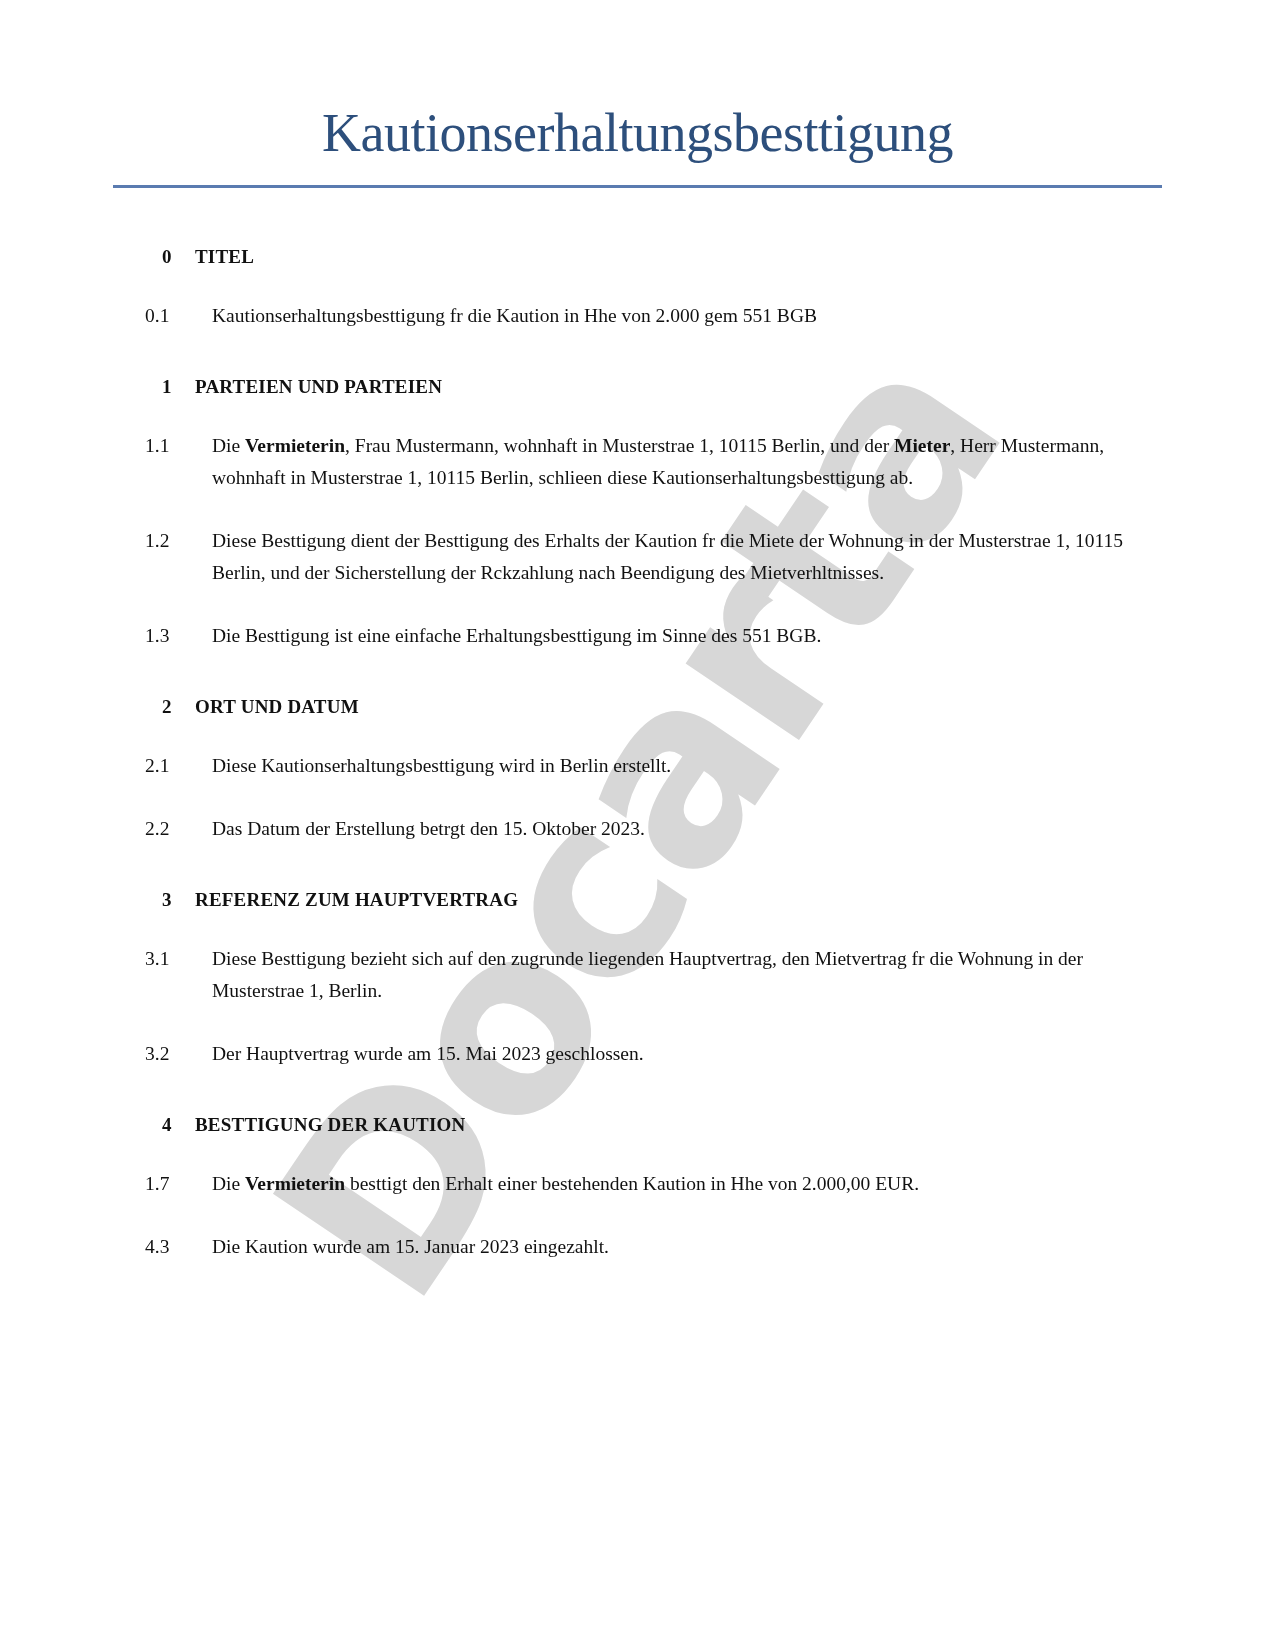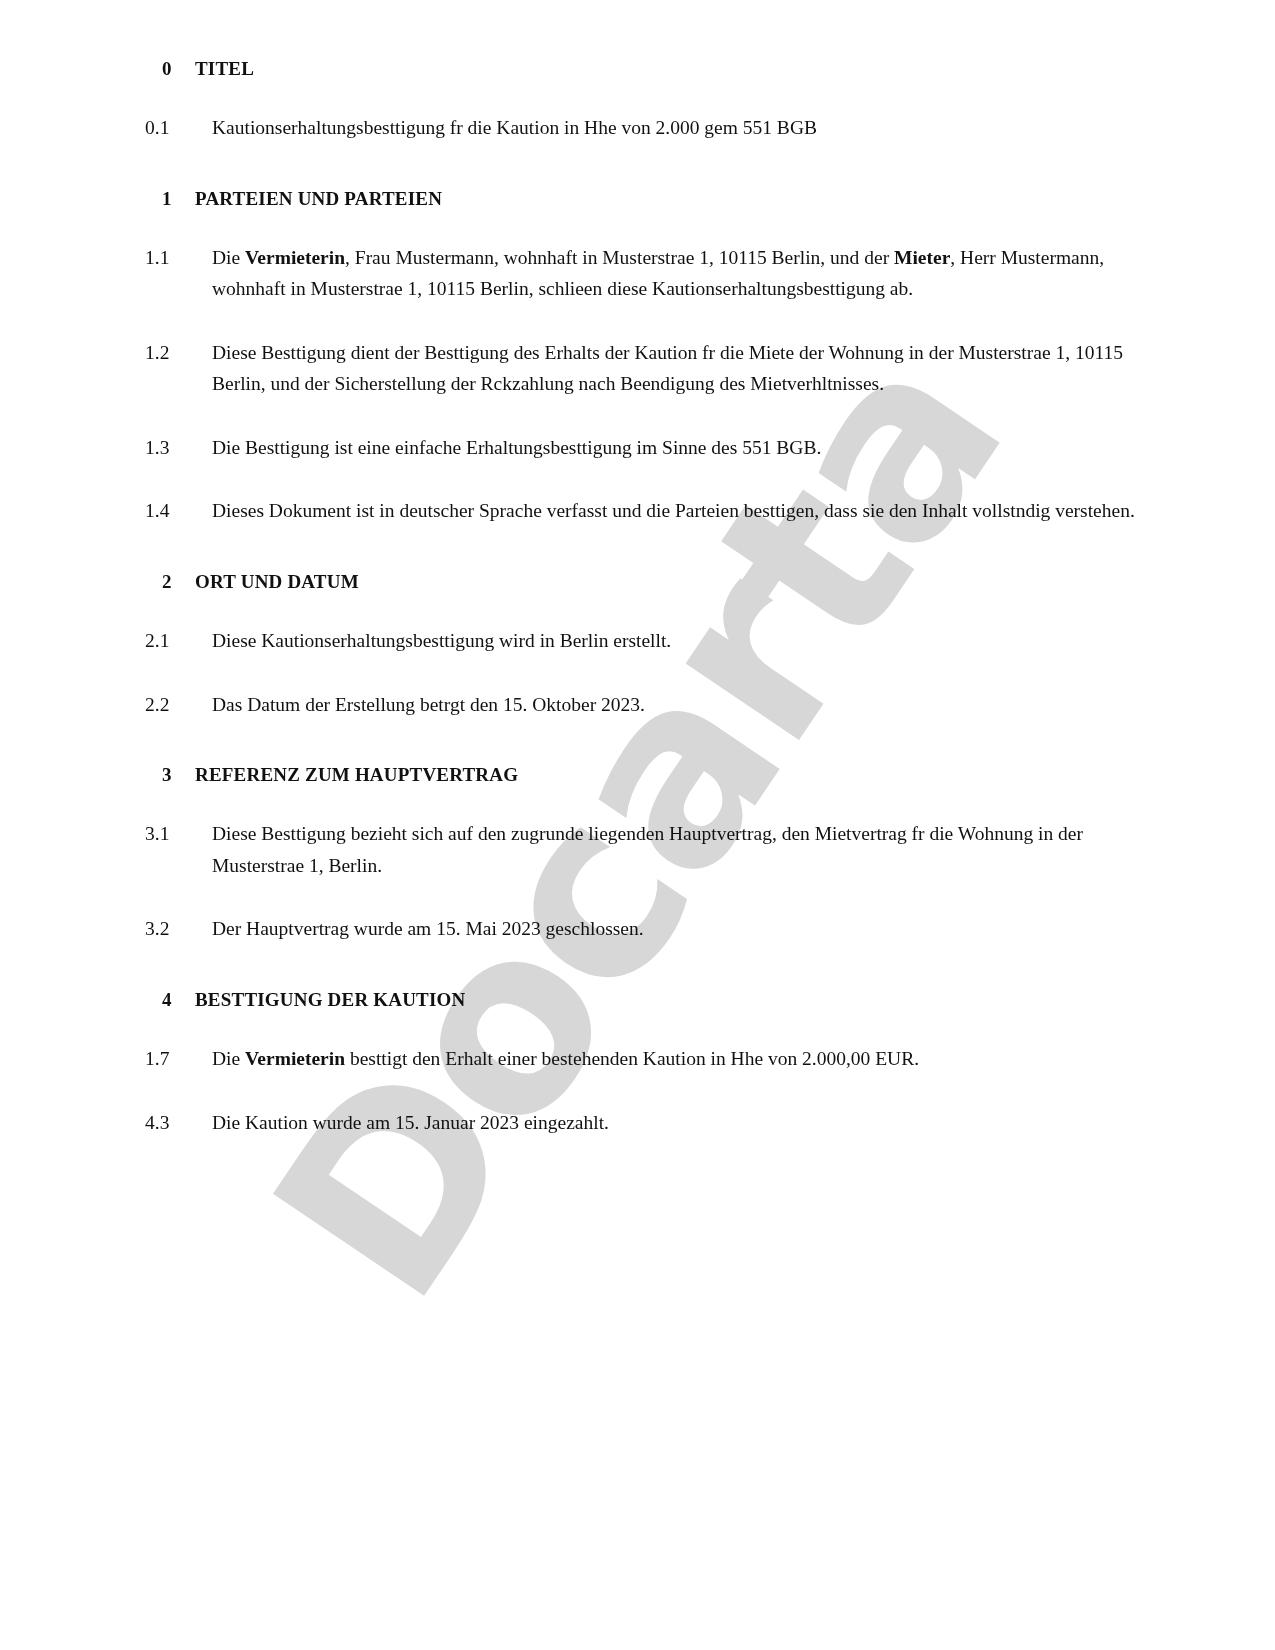--- a/index.html
+++ b/index.html
@@ -129,20 +129,24 @@
 </style>
 </head>
 <body>
 
 <div id="watermark-layer">
   <div id="watermark-text" style="color: rgb(215, 215, 215);">Docarta</div>
 </div>
 
 <div id="page">
 
+  <div id="doc-header">
+    <h1 id="doc-title" style="color: rgb(45, 79, 124);">Kautionserhaltungsbesttigung</h1>
+    <div id="title-rule" style="background: rgb(90, 123, 176);"></div>
+  </div>
 
   <div id="doc-body">
       <div class="section">
         <div class="section-heading">
           <span class="sec-num">0</span>
           <span class="sec-title">TITEL</span>
         </div>
         <div class="clause">
           <span class="clause-num">0.1</span>
           <span class="clause-text"><span>Kautionserhaltungsbesttigung fr die Kaution in Hhe von 2.000  gem  551 BGB</span></span>
@@ -158,24 +162,20 @@
           <span class="clause-text"><span>Die </span><b>Vermieterin</b><span>, Frau Mustermann, wohnhaft in Musterstrae 1, 10115 Berlin, und der </span><b>Mieter</b><span>, Herr Mustermann, wohnhaft in Musterstrae 1, 10115 Berlin, schlieen diese Kautionserhaltungsbesttigung ab.</span></span>
         </div>
         <div class="clause">
           <span class="clause-num">1.2</span>
           <span class="clause-text"><span>Diese Besttigung dient der Besttigung des Erhalts der Kaution fr die Miete der Wohnung in der Musterstrae 1, 10115 Berlin, und der Sicherstellung der Rckzahlung nach Beendigung des Mietverhltnisses.</span></span>
         </div>
         <div class="clause">
           <span class="clause-num">1.3</span>
           <span class="clause-text"><span>Die Besttigung ist eine einfache Erhaltungsbesttigung im Sinne des  551 BGB.</span></span>
         </div>
-        <div class="clause">
-          <span class="clause-num">1.4</span>
-          <span class="clause-text"><span>Dieses Dokument ist in deutscher Sprache verfasst und die Parteien besttigen, dass sie den Inhalt vollstndig verstehen.</span></span>
-        </div>
       </div>
       <div class="section">
         <div class="section-heading">
           <span class="sec-num">2</span>
           <span class="sec-title">ORT UND DATUM</span>
         </div>
         <div class="clause">
           <span class="clause-num">2.1</span>
           <span class="clause-text"><span>Diese Kautionserhaltungsbesttigung wird in Berlin erstellt.</span></span>
         </div>

